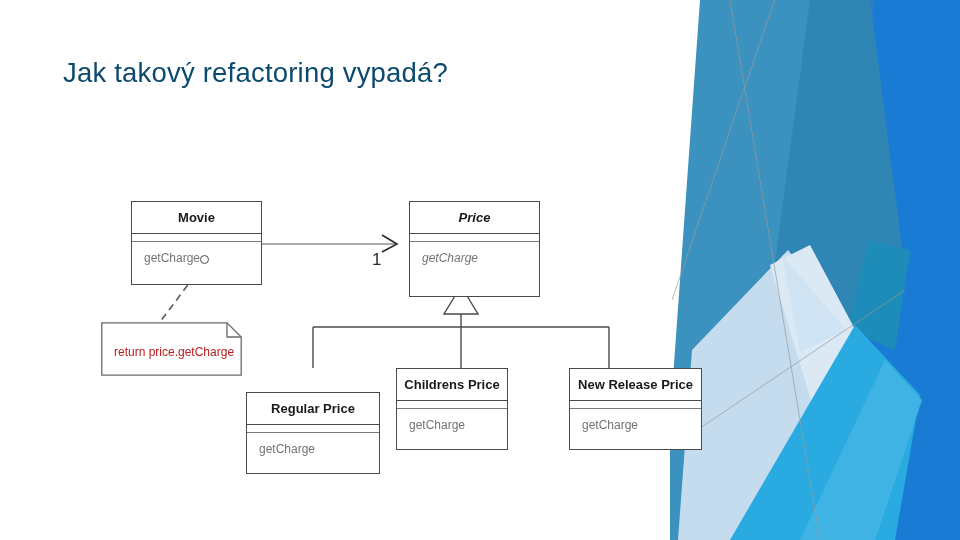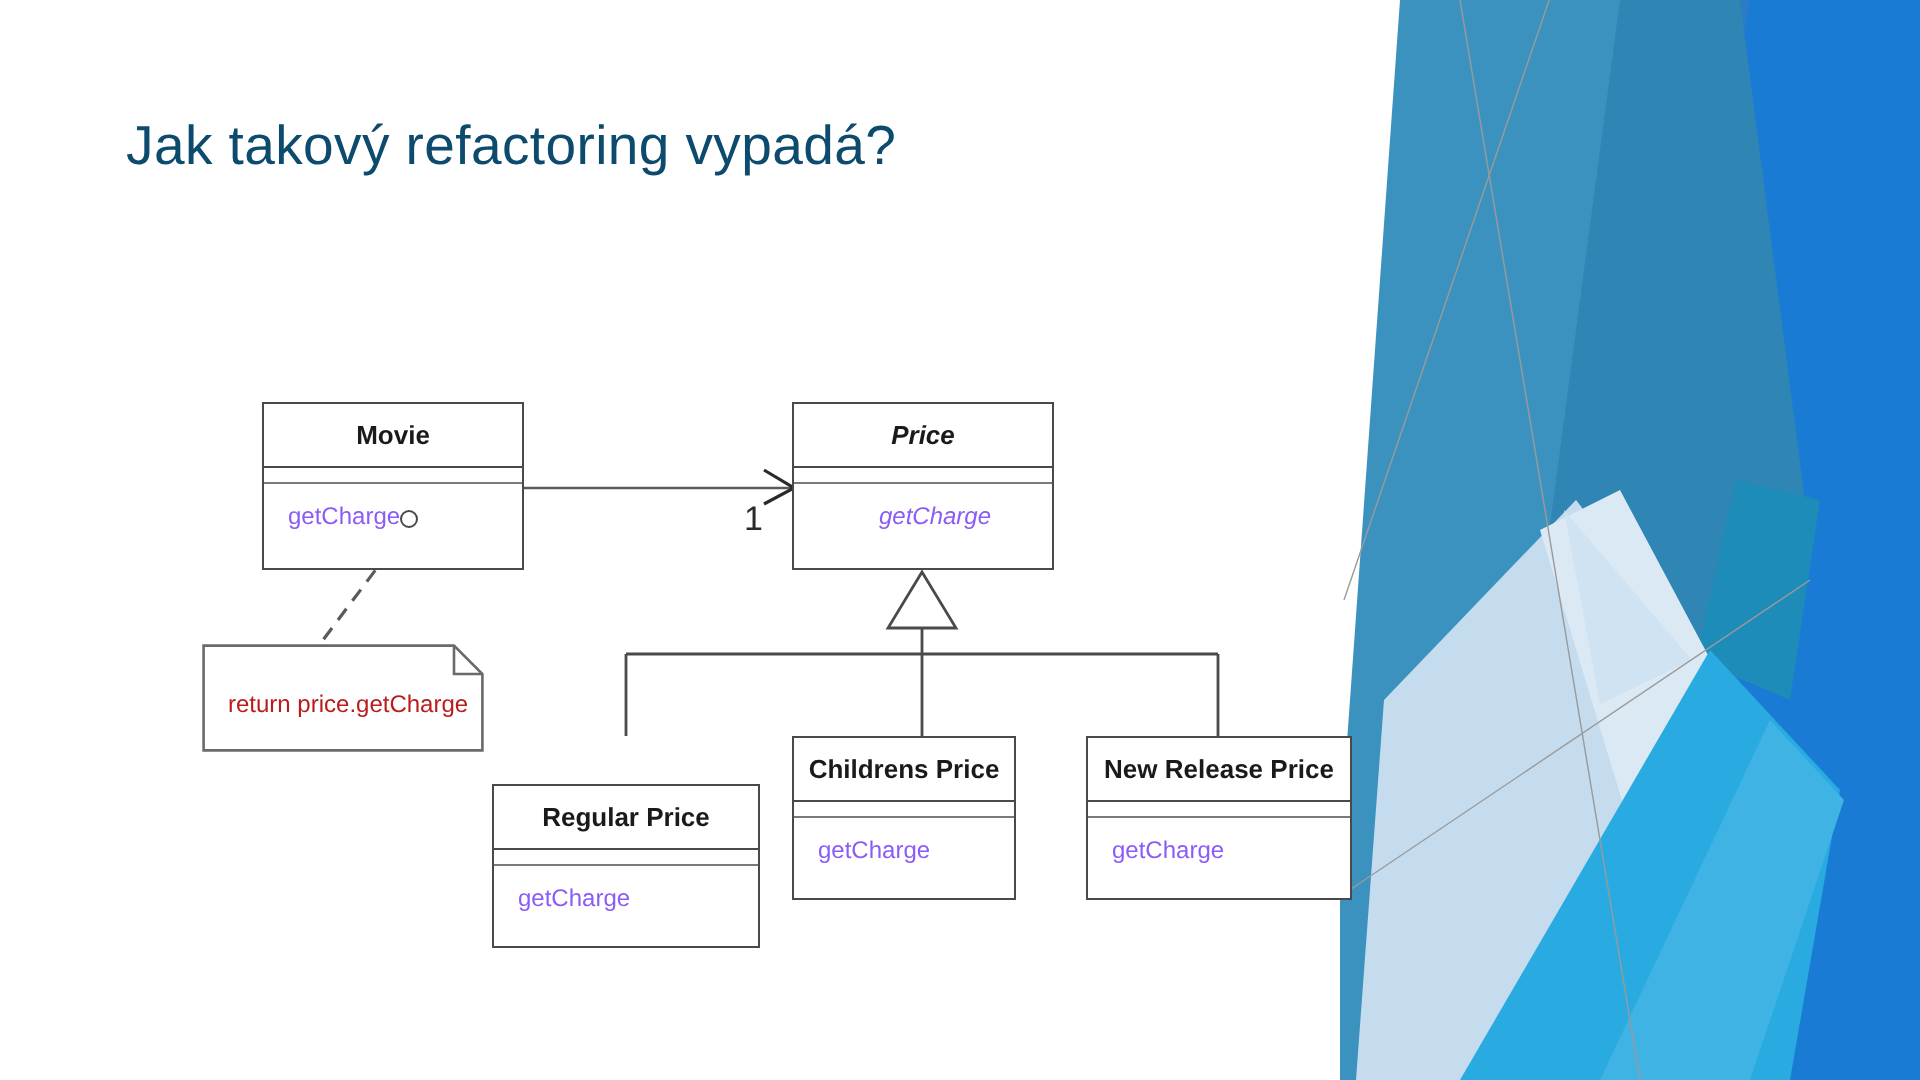--- a/index.html
+++ b/index.html
@@ -65,21 +65,21 @@
     box-sizing: border-box;
   }
   .uml-gap {
     height: 8px;
     border-bottom: 1.2px solid #7a7a7a;
     box-sizing: border-box;
   }
   .uml-ops {
     padding: 9px 0 0 12px;
     font-size: 12px;
-    color: #8b5cf6;
+    color: #737373;
     box-sizing: border-box;
     position: relative;
   }
   .abstract .uml-head,
   .abstract .uml-ops {
     font-style: italic;
   }
 
   
   .uml-note {
@@ -165,21 +165,21 @@
       <line x1="609" y1="327" x2="609" y2="368" stroke="#4a4a4a" stroke-width="1.4"></line>
     </svg>
 
     <div class="uml-box" style="left:131px;top:201px;width:131px;height:84px;">
       <div class="uml-head">Movie</div>
       <div class="uml-gap"></div>
       <div class="uml-ops">getCharge</div>
     </div>
     <span class="lollipop" style="left:200px;top:255px;"></span>
 
-    <div class="uml-box abstract" style="left:396px;top:201px;width:131px;height:84px;text-align:center;">
+    <div class="uml-box abstract" style="left:409px;top:201px;width:131px;height:96px;">
       <div class="uml-head">Price</div>
       <div class="uml-gap"></div>
       <div class="uml-ops">getCharge</div>
     </div>
 
     <div class="mult" style="left:372px;top:250px;">1</div>
 
     <svg class="uml-note" style="left:101px;top:322px;width:141px;height:54px;" viewBox="0 0 141 54">
       <path d="M0.8,0.8 H126 L140.2,15 V53.2 H0.8 Z" fill="#ffffff" stroke="#6a6a6a" stroke-width="1.3"></path>
       <path d="M126,0.8 V15 H140.2" fill="none" stroke="#6a6a6a" stroke-width="1.3"></path>
@@ -191,20 +191,20 @@
       <div class="uml-gap"></div>
       <div class="uml-ops">getCharge</div>
     </div>
 
     <div class="uml-box" style="left:396px;top:368px;width:112px;height:82px;">
       <div class="uml-head">Childrens Price</div>
       <div class="uml-gap"></div>
       <div class="uml-ops">getCharge</div>
     </div>
 
-    <div class="uml-box" style="left:543px;top:368px;width:133px;height:82px;">
+    <div class="uml-box" style="left:569px;top:368px;width:133px;height:82px;">
       <div class="uml-head">New Release Price</div>
       <div class="uml-gap"></div>
       <div class="uml-ops">getCharge</div>
     </div>
 
   </div>
 </div>
 
 </body></html>

